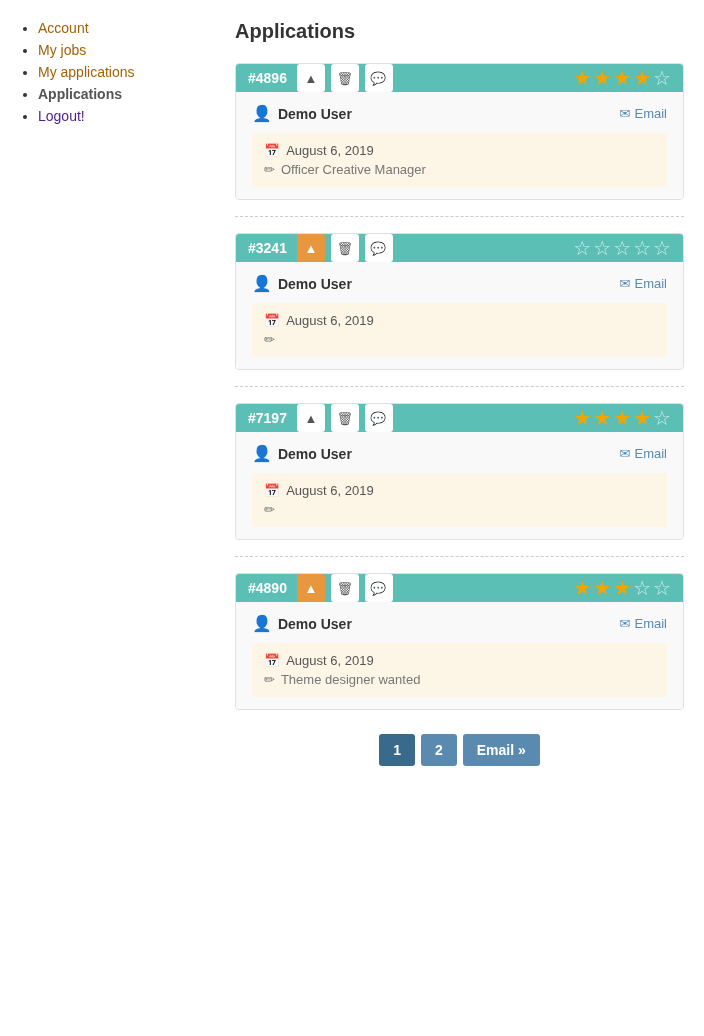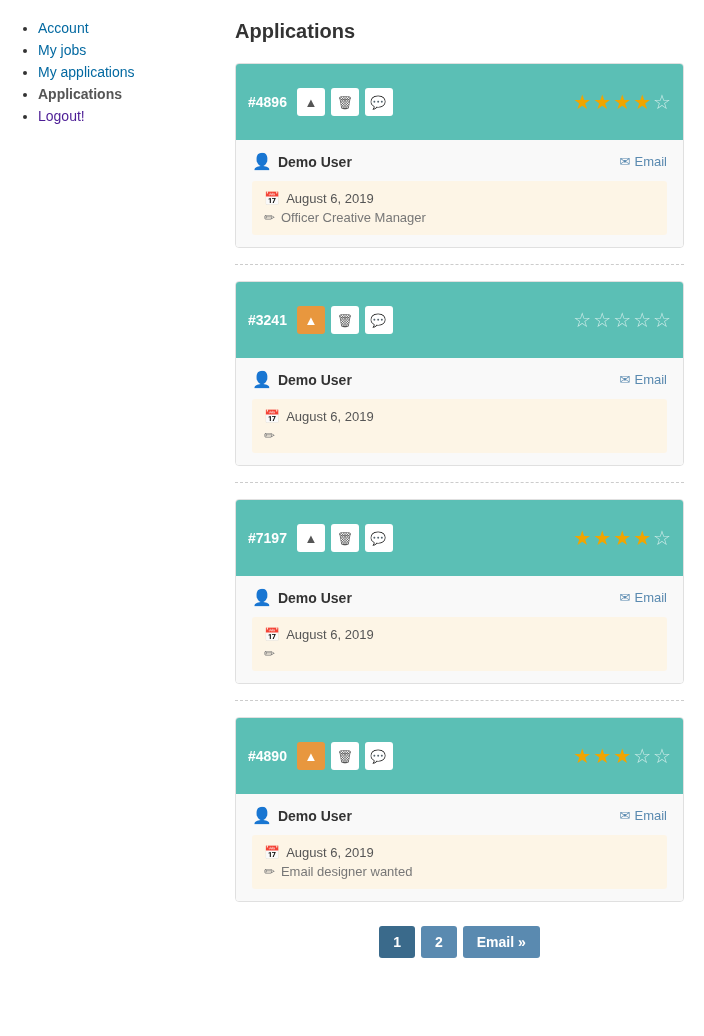--- a/index.html
+++ b/index.html
@@ -2,27 +2,27 @@
 <html><head>
   <meta charset="utf-8">
   <style>
     * { box-sizing: border-box; margin: 0; padding: 0; }
     body { font-family: Arial, sans-serif; background: #fff; color: #333; font-size: 14px; }
     .container { display: flex; width: 704px; min-height: 1036px; }
     .sidebar { width: 225px; padding: 20px 20px; flex-shrink: 0; }
     .sidebar h1 { font-size: 22px; font-weight: bold; margin-bottom: 20px; color: #222; }
     .sidebar ul { list-style: disc; padding-left: 18px; }
     .sidebar ul li { margin-bottom: 6px; }
-    .sidebar ul li a { text-decoration: none; color: #0369a1; font-size: 14px; }
+    .sidebar ul li a { text-decoration: none; color: #a16207; font-size: 14px; }
     .sidebar ul li a.active { color: #555; font-weight: bold; }
     .sidebar ul li a.logout { color: #4c1d95; }
     .main { flex: 1; padding: 20px 20px 20px 10px; }
     .main h2 { font-size: 20px; font-weight: bold; margin-bottom: 20px; color: #333; }
     .application-card { margin-bottom: 16px; border: 1px solid #e0e0e0; border-radius: 4px; overflow: hidden; }
-    .card-header { background-color: #5bbfb5; display: flex; align-items: center; padding: 24px 12px; }
+    .card-header { background-color: #5bbfb5; display: flex; align-items: center; padding: 0 12px; }
     .card-header .app-id { color: #fff; font-weight: bold; font-size: 14px; margin-right: 10px; }
     .card-header .header-actions { display: flex; gap: 6px; align-items: center; }
     .btn-icon { background: #fff; border: none; border-radius: 3px; width: 28px; height: 28px; display: flex; align-items: center; justify-content: center; cursor: pointer; font-size: 13px; }
     .btn-icon.orange { background: #e8973e; color: #fff; }
     .stars { margin-left: auto; display: flex; gap: 2px; }
     .star { font-size: 20px; }
     .star.filled { color: #f0a500; }
     .star.empty { color: rgba(255,255,255,0.7); }
     .card-body { background: #f9f9f9; padding: 12px 16px; }
     .user-row { display: flex; align-items: center; justify-content: space-between; margin-bottom: 10px; }
@@ -198,21 +198,21 @@
           Email
         </a>
       </div>
       <div class="card-details">
         <div class="date-row">
           <span>📅</span>
           <span>August 6, 2019</span>
         </div>
         <div class="job-row">
           <span>✏</span>
-          <span>Email designer wanted</span>
+          <span>Theme designer wanted</span>
         </div>
       </div>
     </div>
   </div>
       </div>
     <div class="pagination" id="pagination">
         <button class="page-btn active">1</button>
         <button class="page-btn">2</button>
         <button class="page-btn">Email »</button>
       </div>

